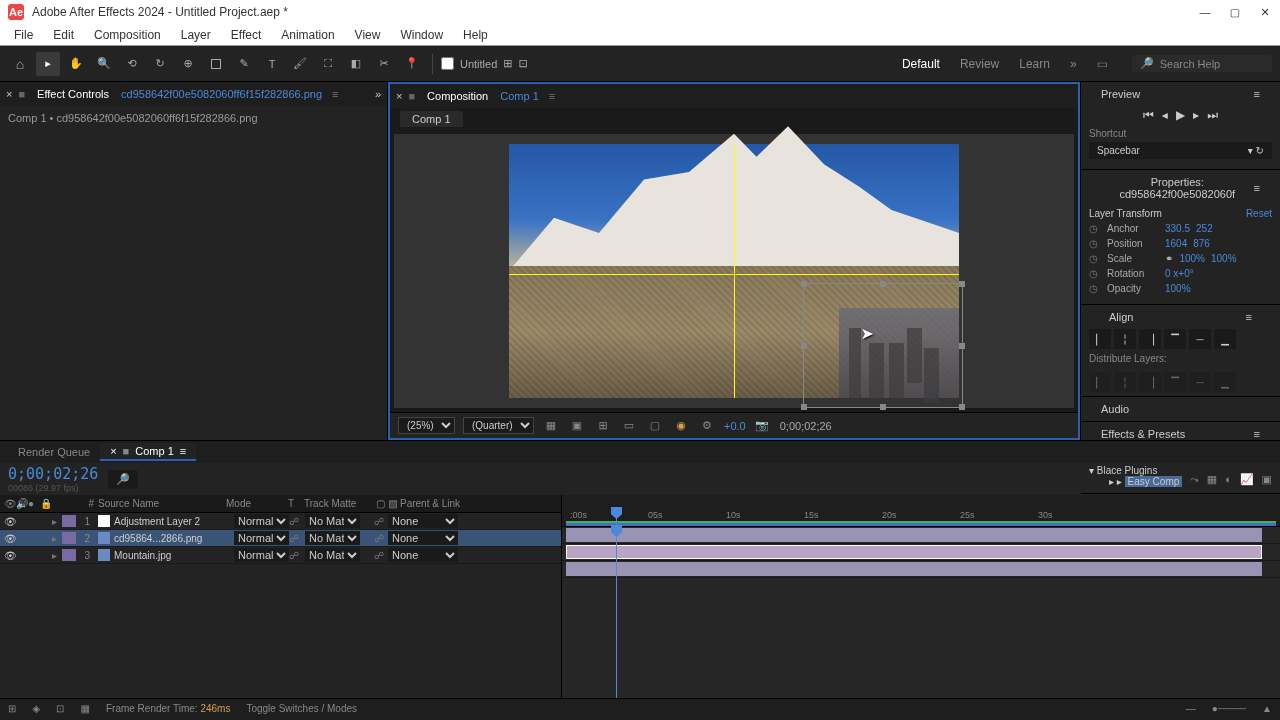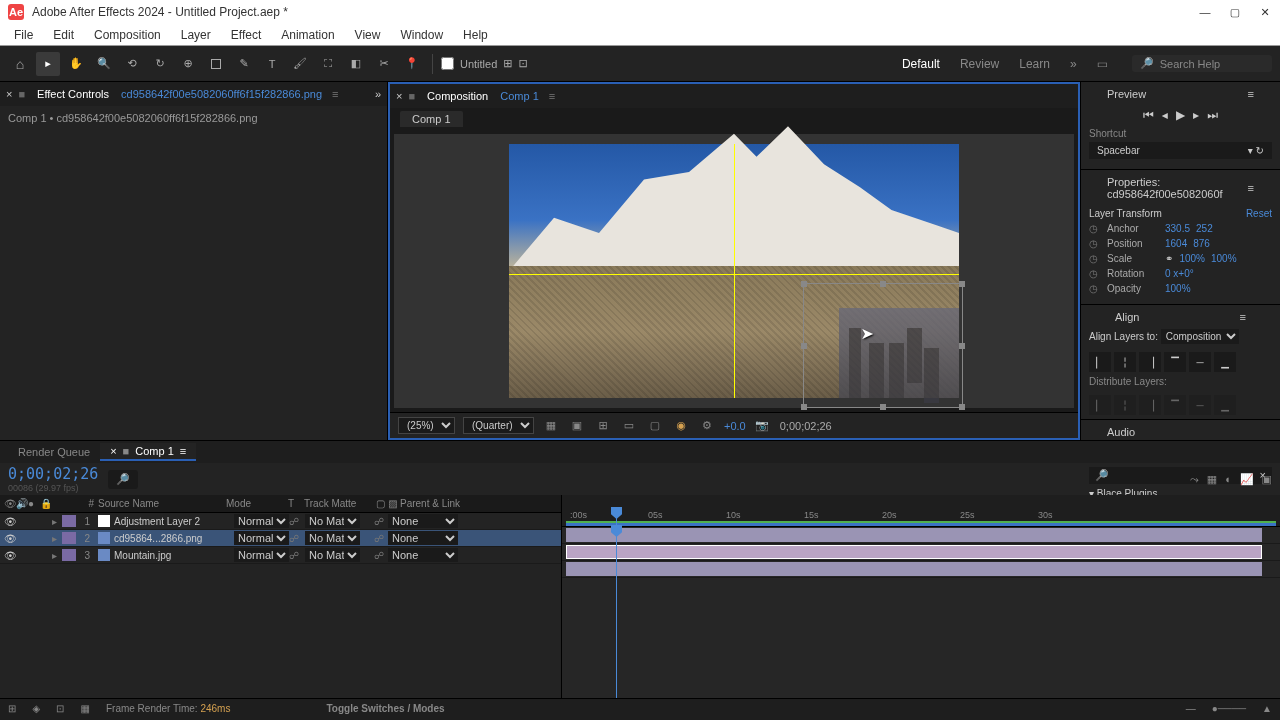--- a/index.html
+++ b/index.html
@@ -64,21 +64,21 @@
 .city::after{content:'';position:absolute;bottom:0;left:30px;width:15px;height:55px;background:#3a3a42;box-shadow:20px 0 0 #3a3a42, 38px -15px 0 #3a3a42, 55px 5px 0 #3a3a42;}
 .cursor { position:absolute; top:180px; right:85px; z-index:10; font-size:16px; color:#fff; text-shadow:1px 1px 2px #000;}
 .viewerfoot { height:26px; background:#232323; display:flex; align-items:center; padding:0 8px; gap:8px; font-size:11px; border-top:1px solid #000;}
 .viewerfoot select { background:#1a1a1a; color:#ccc; border:1px solid #444; font-size:10px; padding:1px 4px;}
 .viewerfoot .ibtn { width:18px; height:18px; display:flex;align-items:center;justify-content:center; cursor:pointer; color:#888;}
 .viewerfoot .time { color:#aaa; }
 .viewerfoot .exposure { color:#4a8ad8; }
 
 
 .rpanel { border-bottom:1px solid #000; padding:4px 0; }
-.rhead { display:flex; align-items:center; justify-content:space-between; padding:2px 26px; font-size:11px; color:#ccc; }
+.rhead { display:flex; align-items:center; justify-content:space-between; padding:2px 20px; font-size:11px; color:#ccc;text-align:center; }
 .playbtns { display:flex; justify-content:center; gap:8px; padding:6px; }
 .playbtns .pb { cursor:pointer; color:#ccc; font-size:12px;}
 .shortcut { padding:0 8px 6px; font-size:10px; color:#888;}
 .shortcut .sel { background:#1a1a1a; padding:3px 8px; margin-top:3px; display:flex;justify-content:space-between; color:#ccc;}
 .props { padding:4px 8px; font-size:10px; }
 .propsrow { display:flex; align-items:center; gap:6px; padding:2px 0; }
 .propsrow .lbl { width:52px; color:#aaa; }
 .propsrow .val { color:#4a8ad8; }
 .propsrow .stopwatch { width:12px; color:#777; }
 .reset { color:#4a8ad8; cursor:pointer; }
@@ -312,21 +312,20 @@
             <span class="lbl">Opacity</span>
             <span class="val">100%</span>
           </div>
       </div>
     </div>
     <div class="rpanel align">
       <div class="rhead">
           <span>Align</span>
           <span>≡</span>
         </div>
-      <div style="padding:4px 0;"><span>Align Layers to:</span> <select class="alignselect"><option>Composition</option></select></div>
       <div class="alignrow">
         <div class="alignbtn">▏</div>
         <div class="alignbtn">╎</div>
         <div class="alignbtn">▕</div>
         <div class="alignbtn">▔</div>
         <div class="alignbtn">─</div>
         <div class="alignbtn">▁</div>
       </div>
       <div style="padding:4px 0;color:#888;">Distribute Layers:</div>
       <div class="alignrow">
@@ -479,18 +478,18 @@
         </div>
       <div class="playhead" style="left:54px;top:32px;height:220px;"></div>
     </div>
   </div>
   <div class="statusbar">
     <span>⊞</span>
     <span>◈</span>
     <span>⊡</span>
     <span>▦</span>
     <span><span>Frame Render Time:</span> <span class="val">246ms</span></span>
-    <span style="margin-left:80px;font-weight:bold;">Toggle Switches / Modes</span>
+    <span style="">Toggle Switches / Modes</span>
     <span style="margin-left:auto;">—</span>
     <span>●────</span>
     <span>▲</span>
   </div>
 </div>
 
 </body></html>

